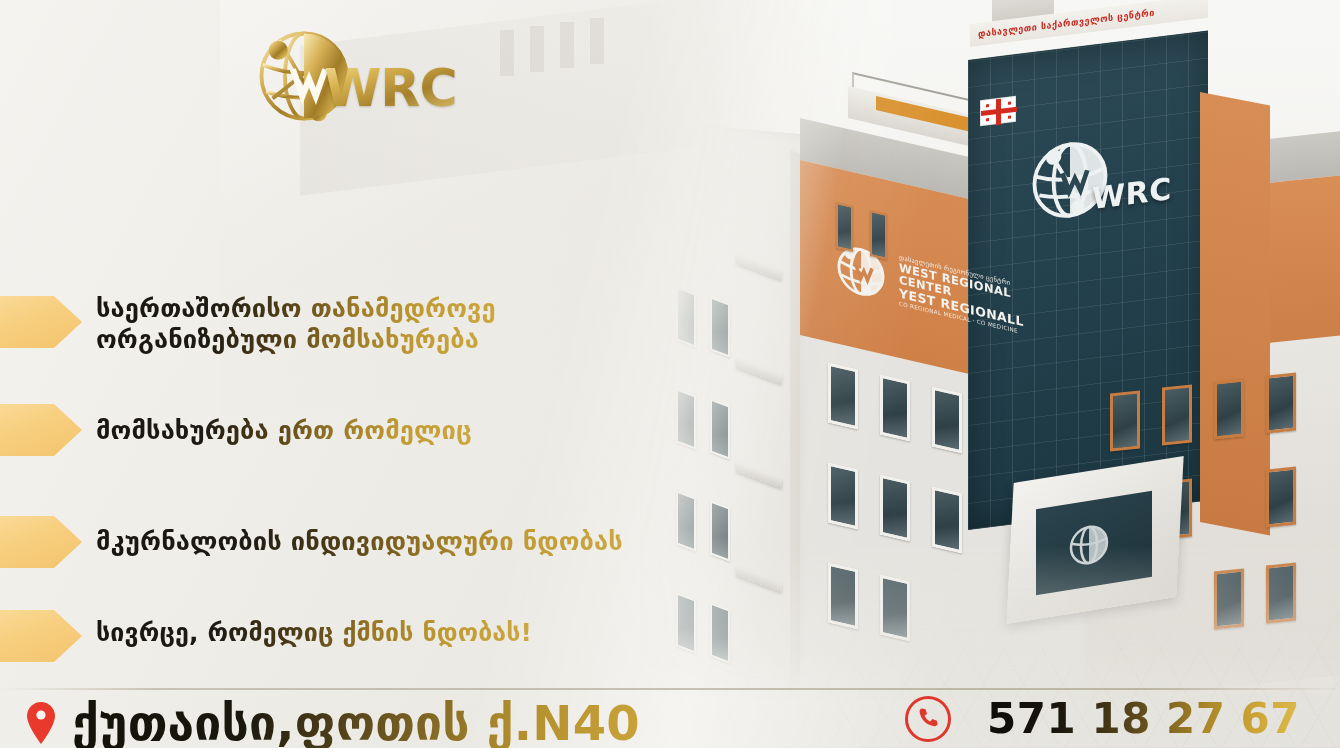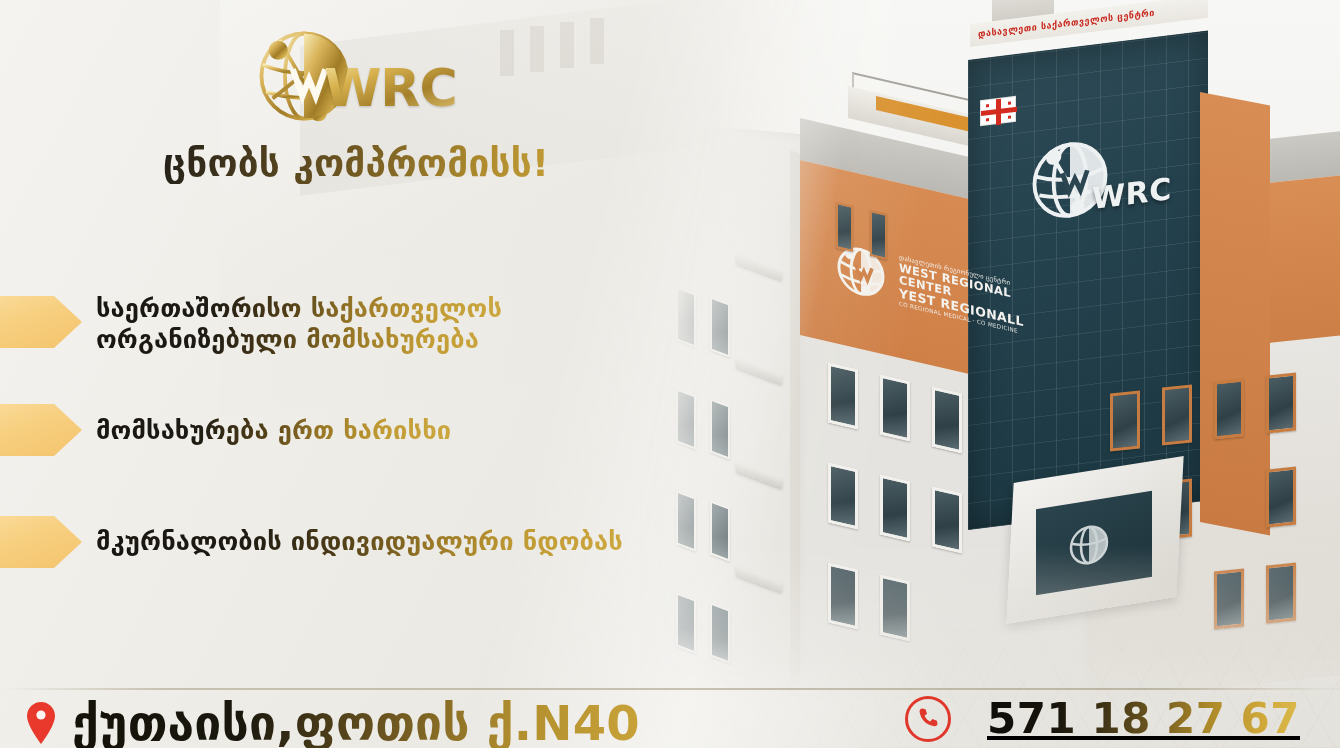--- a/index.html
+++ b/index.html
@@ -282,21 +282,21 @@
     display:flex; align-items:center; gap:16px;
   }
   .pin { width:30px; height:44px; position:relative; flex:0 0 30px; }
   .addr-text {
     font-size:48px; font-weight:800; letter-spacing:.2px;
     background:linear-gradient(95deg,#141109 0%,#1a170e 30%,#6d5620 56%,#b18e2e 78%,#c9a339 100%);
     -webkit-background-clip:text; background-clip:text; color:transparent;
   }
   .phone {
     position:absolute; right:40px; top:694px;
-    display:flex; align-items:center; gap:36px;text-decoration:underline;
+    display:flex; align-items:center; gap:36px;
   }
   .phone-icon {
     width:46px; height:46px; flex:0 0 46px; border-radius:50%;
     border:3px solid #e0372b; display:flex; align-items:center; justify-content:center;
   }
   .phone-text {
     font-size:42px; font-weight:800; letter-spacing:.5px;
     background:linear-gradient(95deg,#0f0d08 0%,#17140c 22%,#5d4a1c 48%,#ab8829 70%,#d1a93a 88%,#dcba4d 100%);
     -webkit-background-clip:text; background-clip:text; color:transparent;
   }
@@ -463,47 +463,52 @@
         <circle cx="27" cy="27" r="8.5" fill="url(#gold)"></circle>
         <circle cx="63" cy="83" r="7.5" fill="url(#gold)"></circle>
         <path d="M50 12 A38 38 0 0 1 50 88 Z" fill="url(#gold)"></path>
         <path d="M40 44 l8.5 24 l6 -15 l6 15 l8.5 -24" fill="none" stroke="#fdfaf0" stroke-width="5.5" stroke-linejoin="miter"></path>
       </svg>
     </div>
     <div class="brand-word">WRC</div>
   </div>
 
   <div class="headline">
-    <span class="l2">ცნობს კომპრომისს!</span>
   </div>
 
   <div class="bullets">
 
     <div class="bullet b1">
       <span class="chev"></span>
       <div class="bullet-text">
-        <div>საერთაშორისო საქართველოს</div>
+        <div>საერთაშორისო თანამედროვე</div>
         <div>ორგანიზებული მომსახურება</div>
       </div>
     </div>
 
     <div class="bullet b2">
       <span class="chev"></span>
       <div class="bullet-text">
-        <div>მომსახურება ერთ ხარისხი</div>
+        <div>მომსახურება ერთ რომელიც</div>
       </div>
     </div>
 
     <div class="bullet b3">
       <span class="chev"></span>
       <div class="bullet-text">
         <div>მკურნალობის ინდივიდუალური ნდობას</div>
       </div>
     </div>
 
+    <div class="bullet b4">
+      <span class="chev"></span>
+      <div class="bullet-text">
+        <div>სივრცე, რომელიც ქმნის ნდობას!</div>
+      </div>
+    </div>
 
   </div>
 
   <div class="footer-line"></div>
 
   <div class="addr">
     <span class="pin">
       <svg viewBox="0 0 30 44" width="30" height="44">
         <path d="M15 1 C7.3 1 1 7.3 1 15 c0 10 14 28 14 28 s14 -18 14 -28 C29 7.3 22.7 1 15 1 z" fill="#e8392c"></path>
         <circle cx="15" cy="14" r="4.6" fill="#fdf6f2"></circle>

